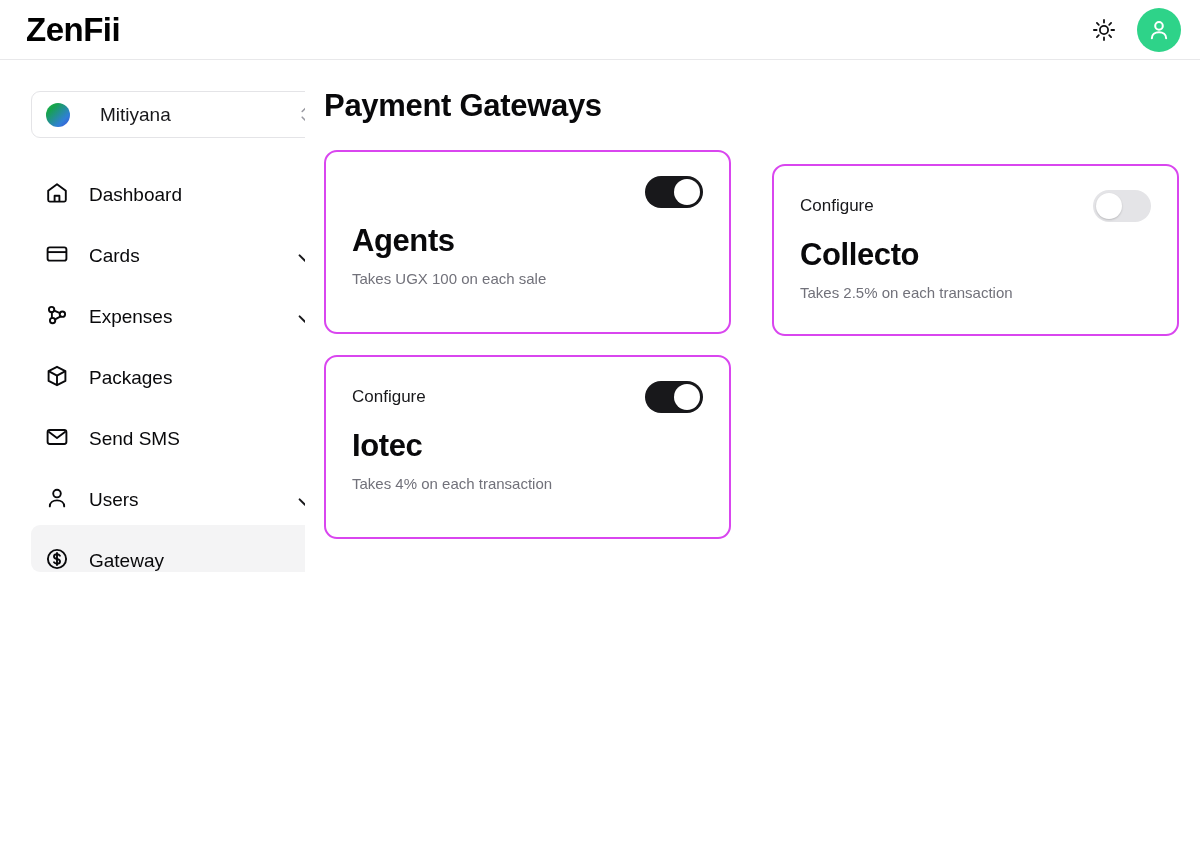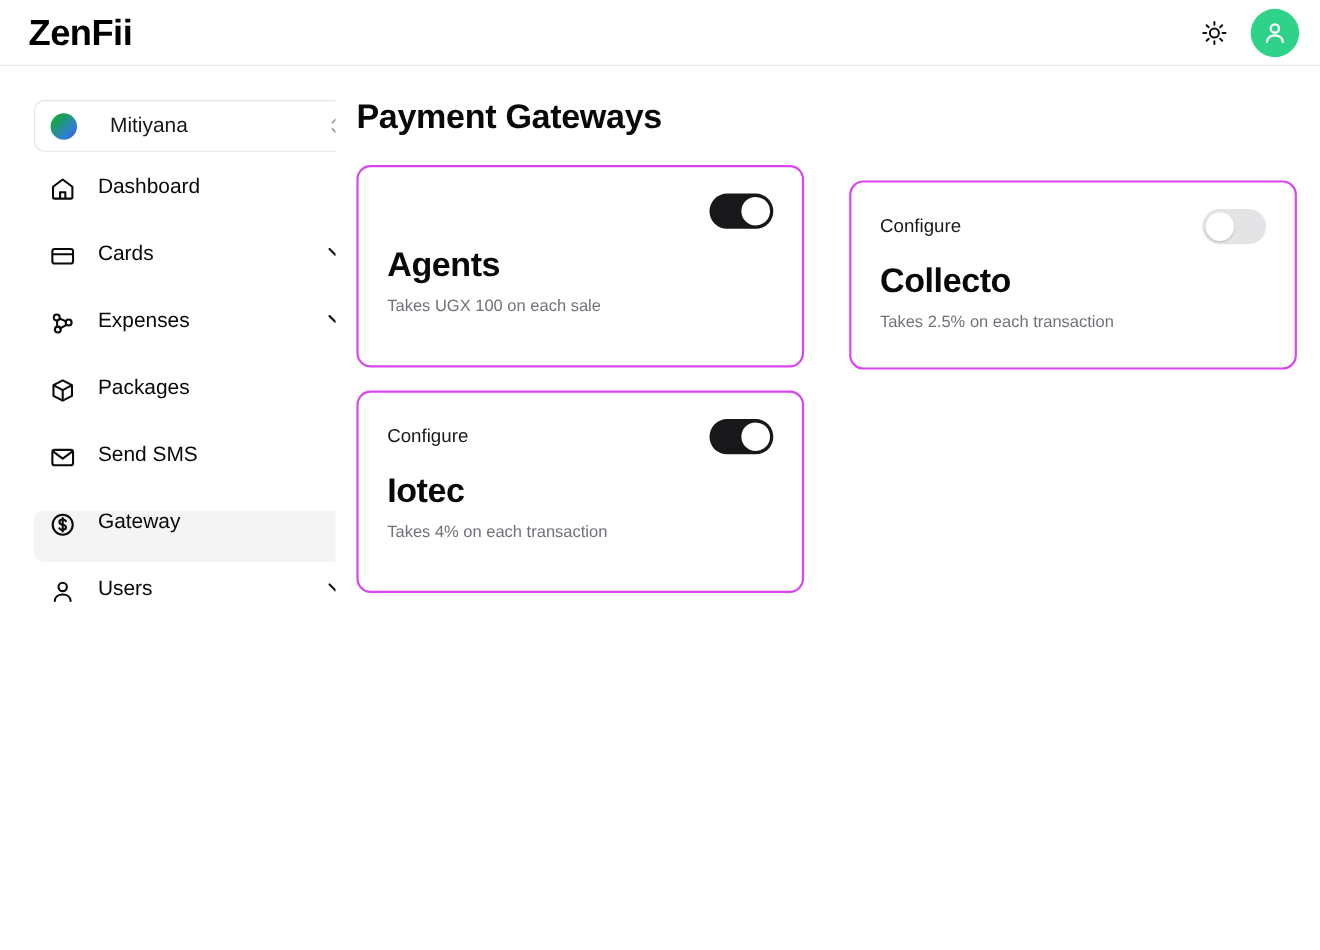--- a/index.html
+++ b/index.html
@@ -83,21 +83,21 @@
 
   .nav {
     margin-top: 21px;
     padding: 0 31px;
     display: flex;
     flex-direction: column;
   }
   .nav-item {
     height: 47px;
     display: flex;
-    align-items: flex-start;
+    align-items: flex-end;
     border-radius: 9px;
     padding: 0 14px 0 13px;
     margin-bottom: 14px;
     cursor: pointer;
   }
   .nav-item.active { background: #f4f4f5; }
   .nav-icon {
     width: 26px; height: 26px;
     flex: 0 0 auto;
     display: flex; align-items: center; justify-content: center;
@@ -309,44 +309,44 @@
       <div class="nav-item">
         <span class="nav-icon">
           <svg width="24" height="24" viewBox="0 0 24 24" fill="none">
               <rect x="2.6" y="5" width="18.8" height="14" rx="2.2" stroke="currentColor" stroke-width="1.9"></rect>
               <path d="M3.4 6.6L12 13l8.6-6.4" stroke="currentColor" stroke-width="1.9" stroke-linejoin="round"></path>
             </svg>
         </span>
         <span class="nav-label">Send SMS</span>
       </div>
 
-      <div class="nav-item active">
-        <span class="nav-icon">
-          <svg width="24" height="24" viewBox="0 0 24 24" fill="none">
-              <circle cx="12" cy="12" r="9.1" stroke="currentColor" stroke-width="1.9"></circle>
-              <path d="M12 5.9v12.2" stroke="currentColor" stroke-width="1.9" stroke-linecap="round"></path>
-              <path d="M14.9 8.7c-.6-.9-1.7-1.4-2.9-1.4-1.7 0-3 .9-3 2.3 0 1.5 1.3 2.1 3 2.4 1.7.3 3 .9 3 2.4 0 1.4-1.3 2.3-3 2.3-1.3 0-2.4-.5-3-1.4" stroke="currentColor" stroke-width="1.9" stroke-linecap="round"></path>
-            </svg>
-        </span>
-        <span class="nav-label">Gateway</span>
-      </div>
-
       <div class="nav-item">
         <span class="nav-icon">
           <svg width="24" height="24" viewBox="0 0 24 24" fill="none">
               <circle cx="12" cy="7.6" r="3.8" stroke="currentColor" stroke-width="1.9"></circle>
               <path d="M4.8 20.4c0-3.7 3.2-6 7.2-6s7.2 2.3 7.2 6" stroke="currentColor" stroke-width="1.9" stroke-linecap="round"></path>
             </svg>
         </span>
         <span class="nav-label">Users</span>
         <span class="nav-chevron">
           <svg width="18" height="18" viewBox="0 0 18 18" fill="none">
               <path d="M3.6 6.4L9 11.8l5.4-5.4" stroke="currentColor" stroke-width="2" stroke-linecap="round" stroke-linejoin="round"></path>
             </svg>
         </span>
+      </div>
+
+      <div class="nav-item active">
+        <span class="nav-icon">
+          <svg width="24" height="24" viewBox="0 0 24 24" fill="none">
+              <circle cx="12" cy="12" r="9.1" stroke="currentColor" stroke-width="1.9"></circle>
+              <path d="M12 5.9v12.2" stroke="currentColor" stroke-width="1.9" stroke-linecap="round"></path>
+              <path d="M14.9 8.7c-.6-.9-1.7-1.4-2.9-1.4-1.7 0-3 .9-3 2.3 0 1.5 1.3 2.1 3 2.4 1.7.3 3 .9 3 2.4 0 1.4-1.3 2.3-3 2.3-1.3 0-2.4-.5-3-1.4" stroke="currentColor" stroke-width="1.9" stroke-linecap="round"></path>
+            </svg>
+        </span>
+        <span class="nav-label">Gateway</span>
       </div>
 
     </nav>
   </aside>
 
   <section class="main">
 
     <header class="topbar">
       <div class="theme-toggle">
         <svg width="24" height="24" viewBox="0 0 24 24" fill="none">

